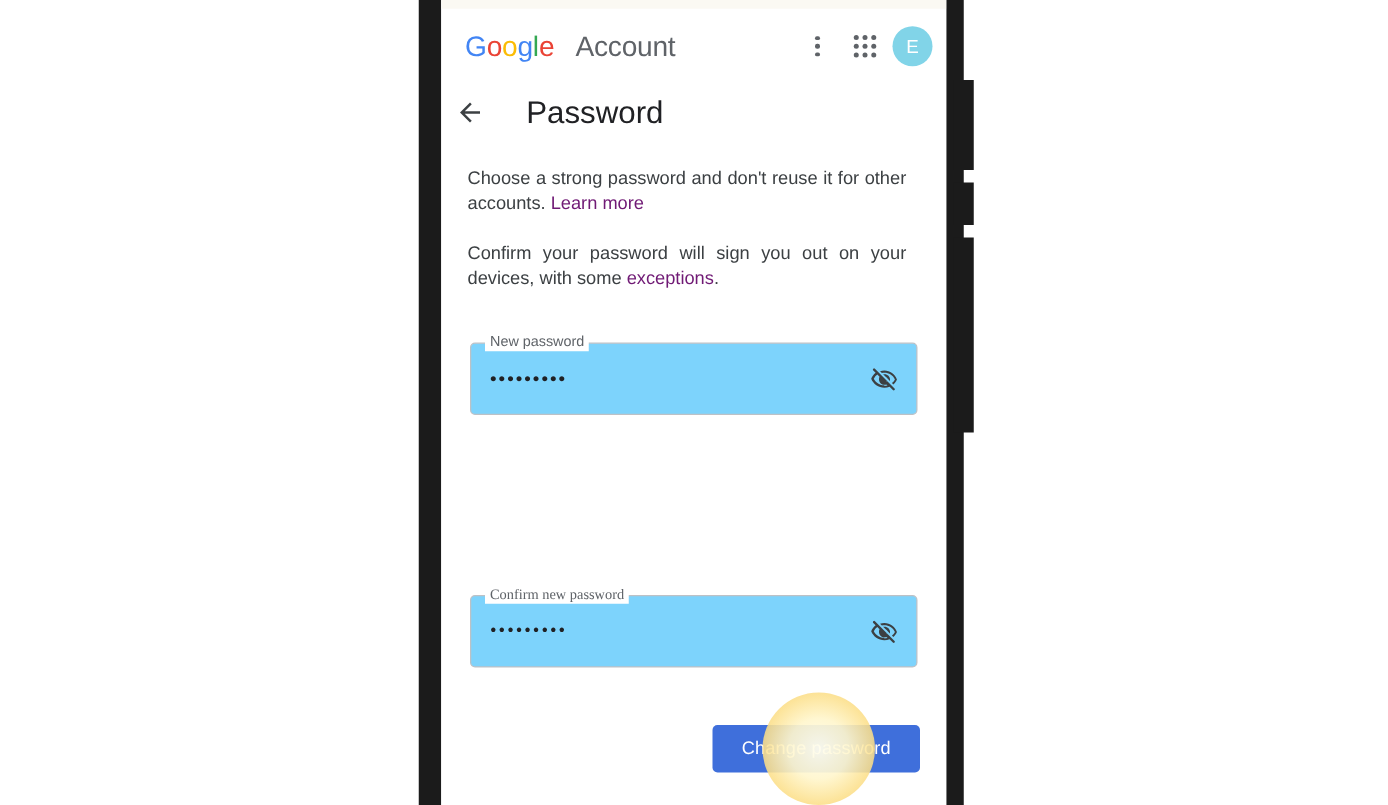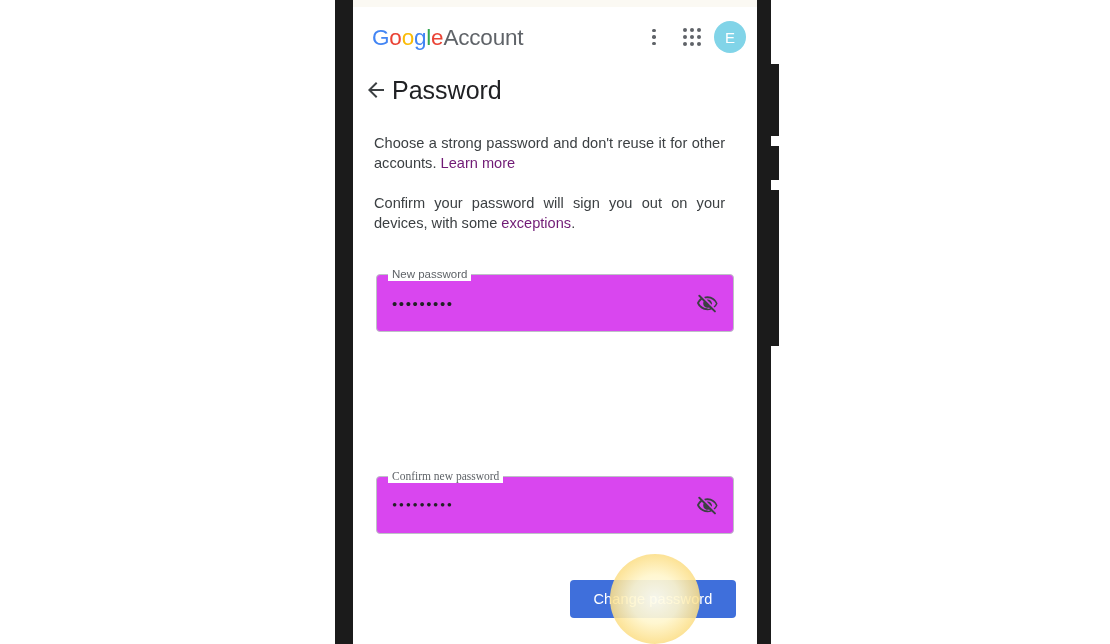--- a/index.html
+++ b/index.html
@@ -84,21 +84,21 @@
   }
   .brand .logo-g1 { color: #4285F4; }
   .brand .logo-o1 { color: #EA4335; }
   .brand .logo-o2 { color: #FBBC05; }
   .brand .logo-g2 { color: #4285F4; }
   .brand .logo-l  { color: #34A853; }
   .brand .logo-e  { color: #EA4335; }
   .brand .product {
     color: #5f6368;
     font-weight: 400;
-    margin-left: 0;
+    margin-left: 17px;
   }
 
   .header-icons {
     position: absolute;
     right: 11px;
     top: 11px;
     display: flex;
     align-items: center;
     gap: 0px;
   }
@@ -166,21 +166,21 @@
   .back-arrow {
     width: 24px;
     height: 24px;
     margin-left: 11px;
     cursor: pointer;
     display: block;
   }
   .page-title {
     font-size: 25px;
     color: #202124;
-    margin-left: 4px;
+    margin-left: 33px;
     font-weight: 400;
     line-height: 1;
     white-space: nowrap;
   }
 
   
   .content {
     position: absolute;
     left: 0;
     top: 124px;
@@ -205,21 +205,21 @@
 
   
   .field {
     position: absolute;
     left: 23px;
     width: 358px;
     height: 58px;
     border: 1px solid #bdc1c6;
     border-radius: 4px;
     box-sizing: border-box;
-    background: #d946ef;
+    background: #7dd3fc;
   }
   .field .legend {
     position: absolute;
     top: -7px;
     left: 11px;
     background: #ffffff;
     padding: 0 4px;
     font-size: 11.5px;
     color: #5f6368;
     line-height: 13px;

